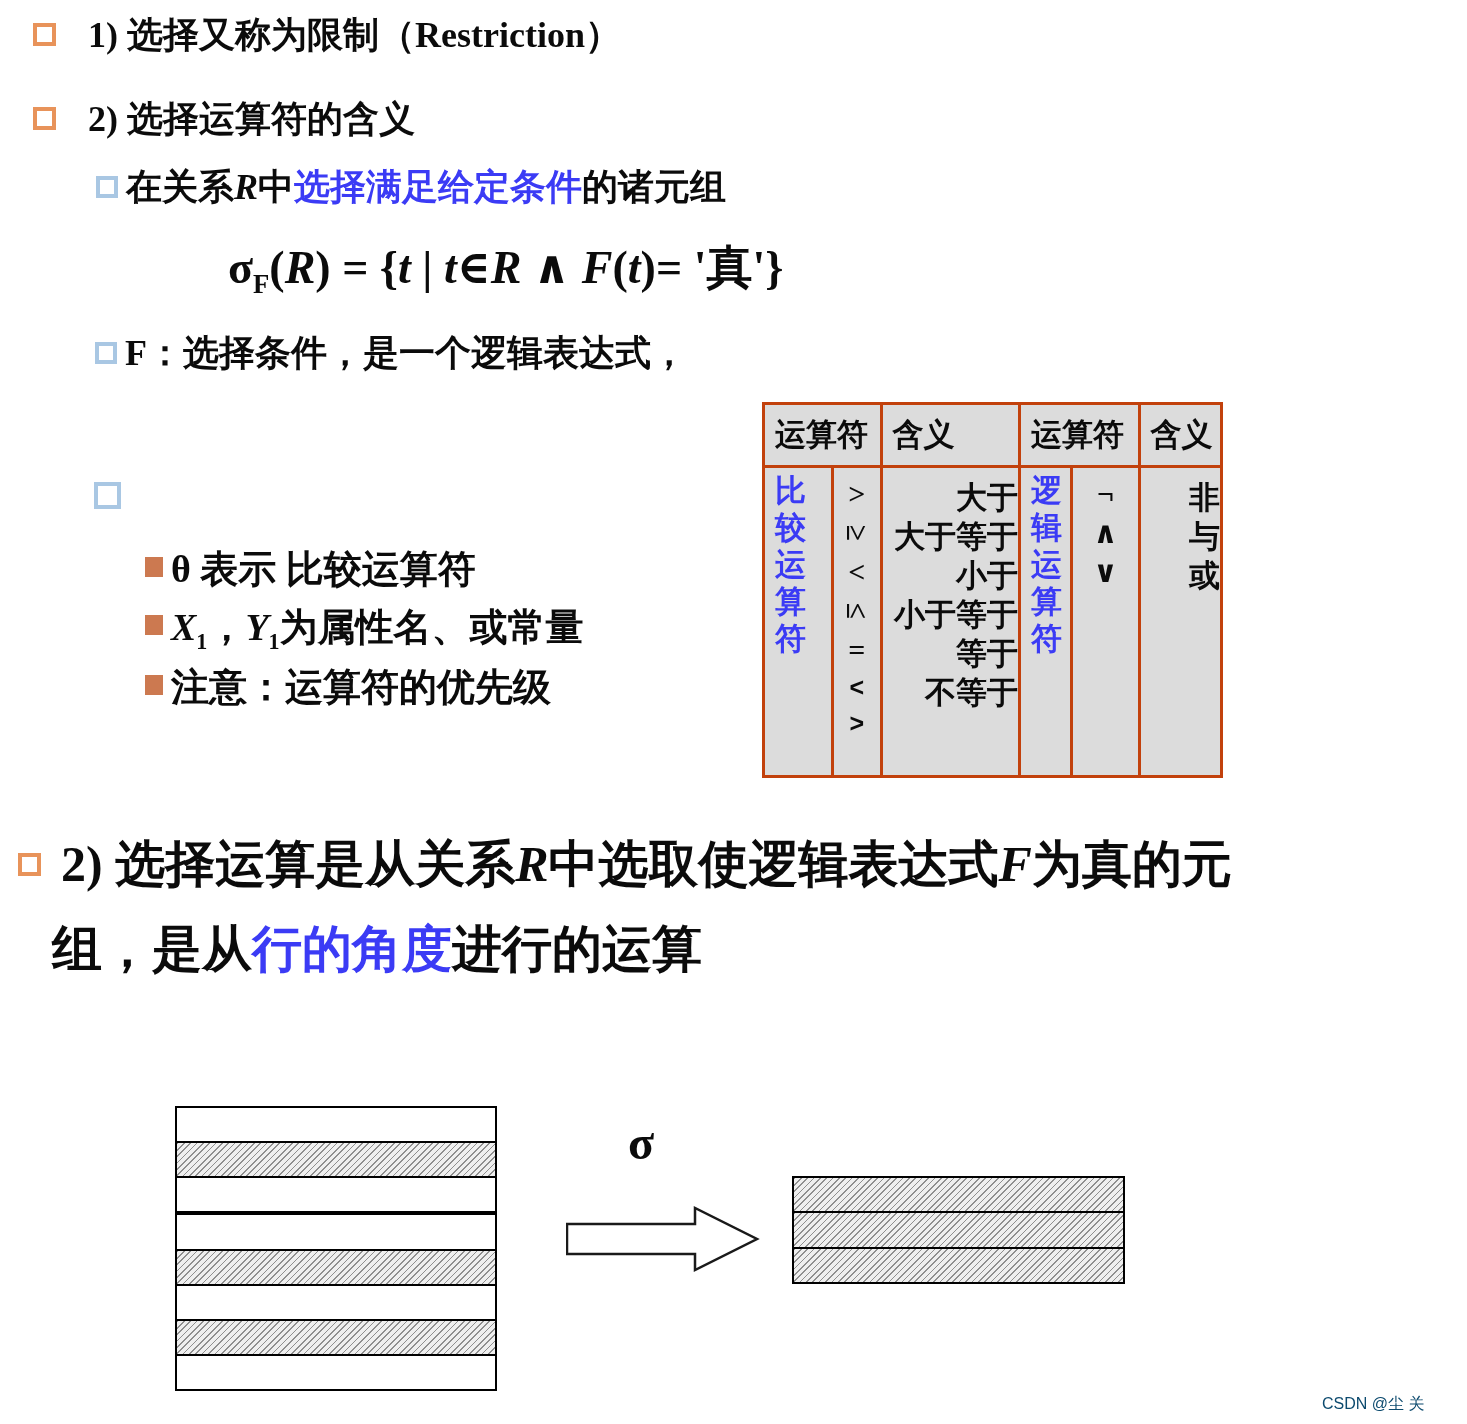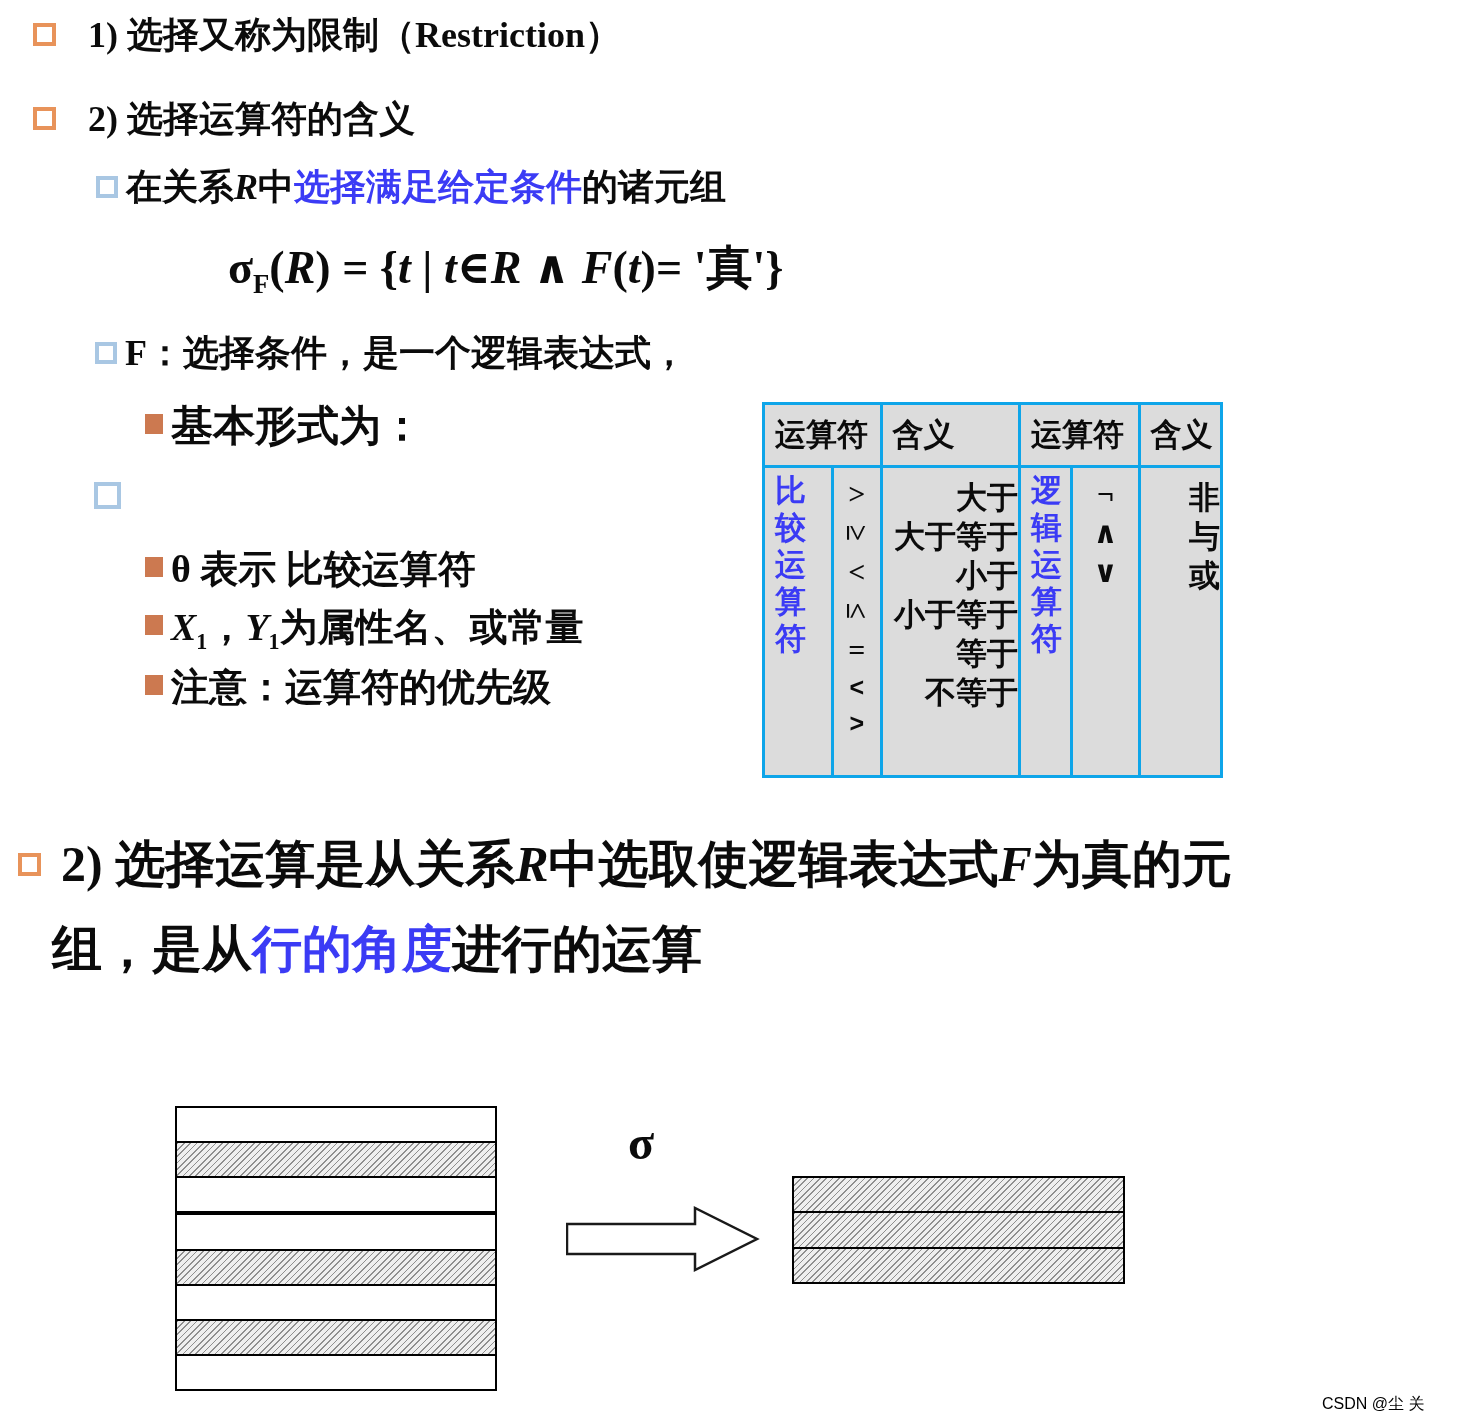--- a/index.html
+++ b/index.html
@@ -27,21 +27,21 @@
   .it{font-style:italic;}
   sub{font-size:0.58em;line-height:0;}
 
   
   .optable{
     position:absolute;left:762px;top:402px;
     width:461px;height:376px;
     border-collapse:collapse;table-layout:fixed;
     background:#dcdcdc;
   }
-  .optable th,.optable td{border:3px solid #0ea5e9;padding:0;}
+  .optable th,.optable td{border:3px solid #c2410c;padding:0;}
   .optable th{
     height:60px;font-size:31px;text-align:left;
     padding-left:10px;font-weight:bold;vertical-align:middle;
   }
   .optable td{vertical-align:top;}
   td.cat{
     color:#3b3bf5;font-size:31px;line-height:37px;
     padding:4px 0 0 10px;word-break:break-all;text-align:left;
   }
   td.opscol{text-align:center;font-size:30px;padding-top:6px;}
@@ -59,21 +59,21 @@
   .trow + .trow{border-top:2px solid #000;}
   .left-rect .trow:nth-child(4){border-top-width:4px;}
   .trow[data-fill="hatched"]{
     background:repeating-linear-gradient(135deg,#8f8f8f 0 1.2px,#efefef 1.2px 4.5px);
   }
   .sigma-label{position:absolute;font-size:48px;line-height:50px;}
   .arrow-svg{position:absolute;}
   .watermark{
     position:absolute;left:1322px;top:1394px;
     font-family:"Liberation Sans","DejaVu Sans",sans-serif;
-    font-weight:normal;font-size:16px;color:#000000;white-space:nowrap;text-align:center;
+    font-weight:normal;font-size:16px;color:#0c4a6e;white-space:nowrap;text-align:center;
   }
 </style>
 </head>
 <body>
 
 <div class="slide">
 
   <div class="line" style="top:6px;left:33px;">
     <span class="sq h-orange" style="margin-top:17px;margin-right:32px;"></span>
     <span class="fs48">1) 选择又称为限制（Restriction）</span>
@@ -91,24 +91,20 @@
 
   <div class="line" style="top:240px;left:228px;">
     <span class="fs46"><span>σ</span><sub>F</sub><span>(</span><span class="it">R</span><span>) = {</span><span class="it">t</span><span> | </span><span class="it">t</span><span>∈</span><span class="it">R</span><span> ∧ </span><span class="it">F</span><span>(</span><span class="it">t</span><span>)= '真'}</span></span>
   </div>
 
   <div class="line" style="top:324px;left:95px;">
     <span class="sq h-blue" style="margin-top:18px;margin-right:8px;"></span>
     <span class="fs48">F：选择条件，是一个逻辑表达式，</span>
   </div>
 
-  <div class="line" style="top:400px;left:145px;">
-    <span class="sq solid" style="margin-top:14px;margin-right:8px;"></span>
-    <span class="fs42"><span>基本形式为：</span><span class="it"></span><sub></sub><span></span><span class="it"></span><sub></sub></span>
-  </div>
 
   <div class="line" style="top:468px;left:94px;">
     <span class="sq h-blue big" style="margin-top:14px;margin-right:40px;"></span>
     <span class="fs46"><span class="it"></span><sub></sub><span></span><span class="it"></span><sub></sub></span>
   </div>
 
   <div class="line" style="top:545px;left:145px;">
     <span class="sq solid" style="margin-top:12px;margin-right:8px;"></span>
     <span class="fs38">θ 表示 比较运算符</span>
   </div>

